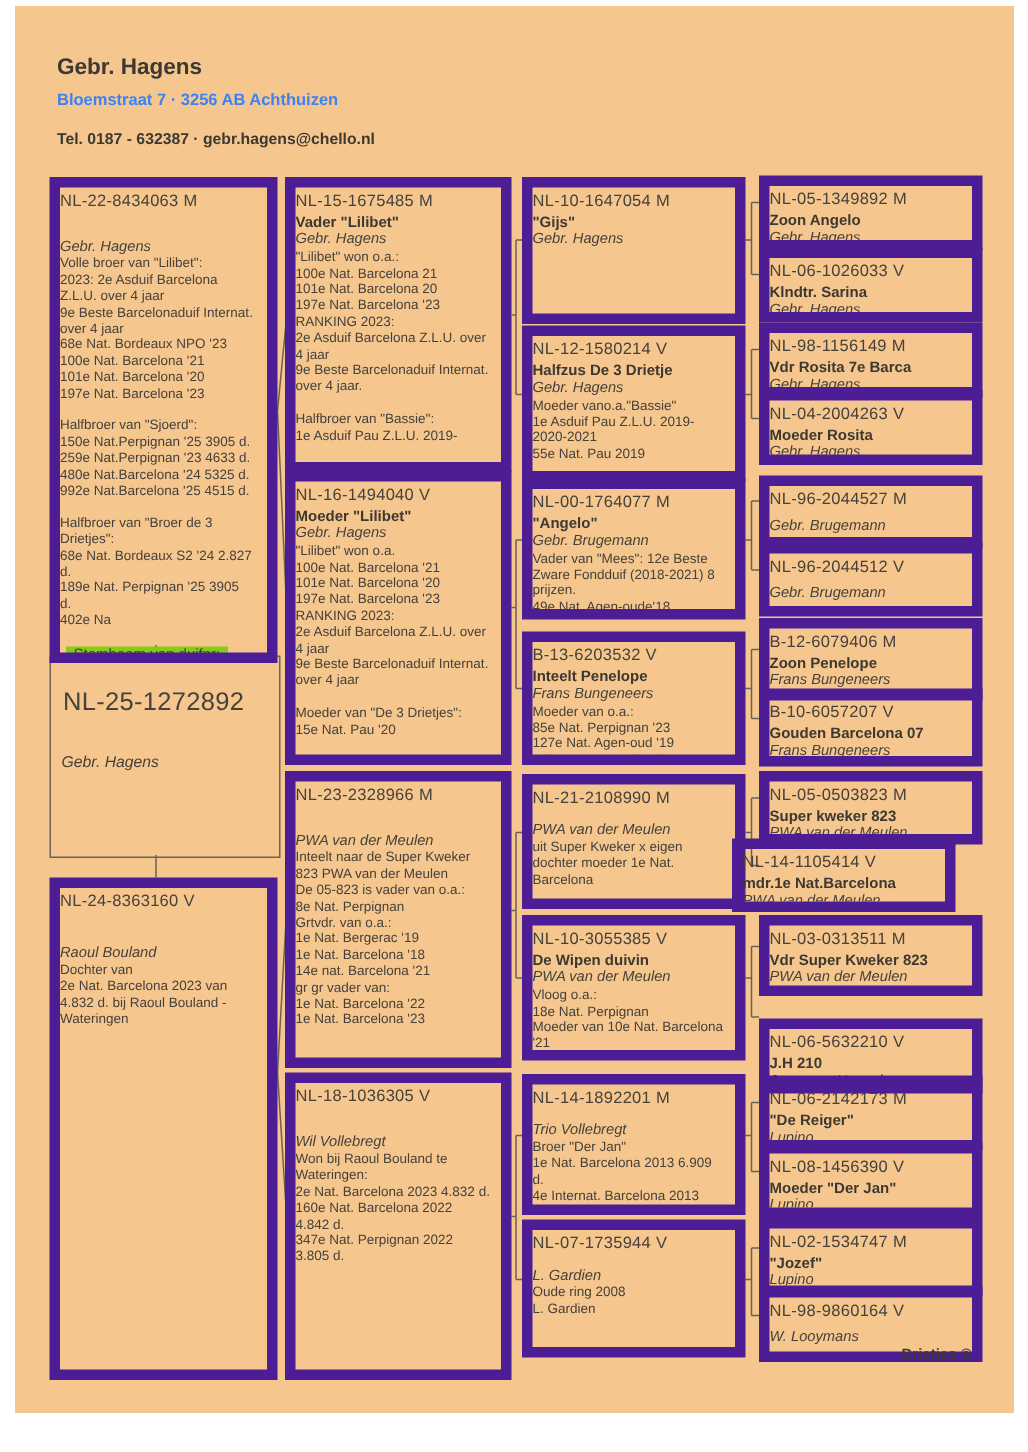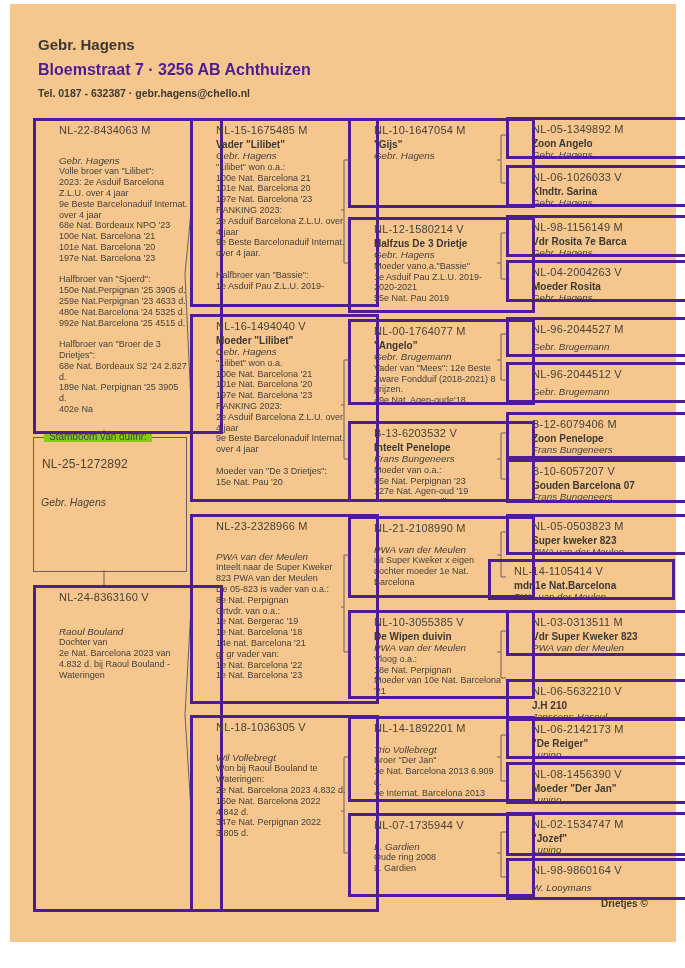--- a/index.html
+++ b/index.html
@@ -1,33 +1,33 @@
 <!DOCTYPE html>
 <html><head>
 <meta charset="utf-8">
 <style>
   html,body{margin:0;padding:0;}
   body{width:685px;height:968px;background:#ffffff;font-family:"Liberation Sans",sans-serif;color:#46413b;}
   #scan{position:relative;width:685px;height:948px;overflow:hidden;}
   .paper{position:absolute;left:10px;top:4px;width:666px;height:938px;background:#f5c78e;}
   .hdr-name{position:absolute;left:38px;top:36px;font-size:15px;font-weight:bold;color:#3d3832;}
-  .hdr-addr{position:absolute;left:38px;top:61px;font-size:16px;font-weight:bold;color:#4c1d95;}
+  .hdr-addr{position:absolute;left:38px;top:61px;font-size:11px;font-weight:bold;color:#3b82f6;}
   .hdr-tel{position:absolute;left:38px;top:87px;font-size:10.5px;font-weight:bold;color:#3d3832;}
   svg.wires{position:absolute;left:0;top:0;pointer-events:none;}
-  .box{position:absolute;border:3px solid #4c1d95;padding:3px 23px;overflow:hidden;background:transparent;}
+  .box{position:absolute;border:7px solid #4c1d95;padding:3px 0;overflow:hidden;background:transparent;}
   .ring{font-size:11px;line-height:1.15;margin-bottom:2px;letter-spacing:.2px;}
   .title{font-size:10px;line-height:1.15;font-weight:bold;color:#3d3832;}
   .title:empty{display:none;}
   .owner{font-size:9.8px;line-height:1.2;font-style:italic;}
   .owner:empty{display:none;}
   .pbody{font-size:9px;line-height:1.2;white-space:pre-line;}
   .pbody:empty{display:none;}
   .subject{position:absolute;left:33px;top:437px;width:152px;height:133px;border:1px solid #6b6156;}
   .subject .legend{position:absolute;top:-7px;left:10px;background:#84cc16;padding:0 5px;font-size:10px;color:#46413b;}
-  .subject .ring{margin:20px 0 0 8px;font-size:12px;}
+  .subject .ring{margin:20px 0 0 8px;font-size:17px;}
   .subject .owner{margin:24px 0 0 7px;font-size:10.5px;}
   .credit{position:absolute;left:601px;top:898px;font-size:10px;font-weight:bold;color:#3d3832;}
 </style>
 </head>
 <body>
 
 <div id="scan">
   <div class="paper"></div>
 
   <div class="hdr-name">Gebr. Hagens</div>

